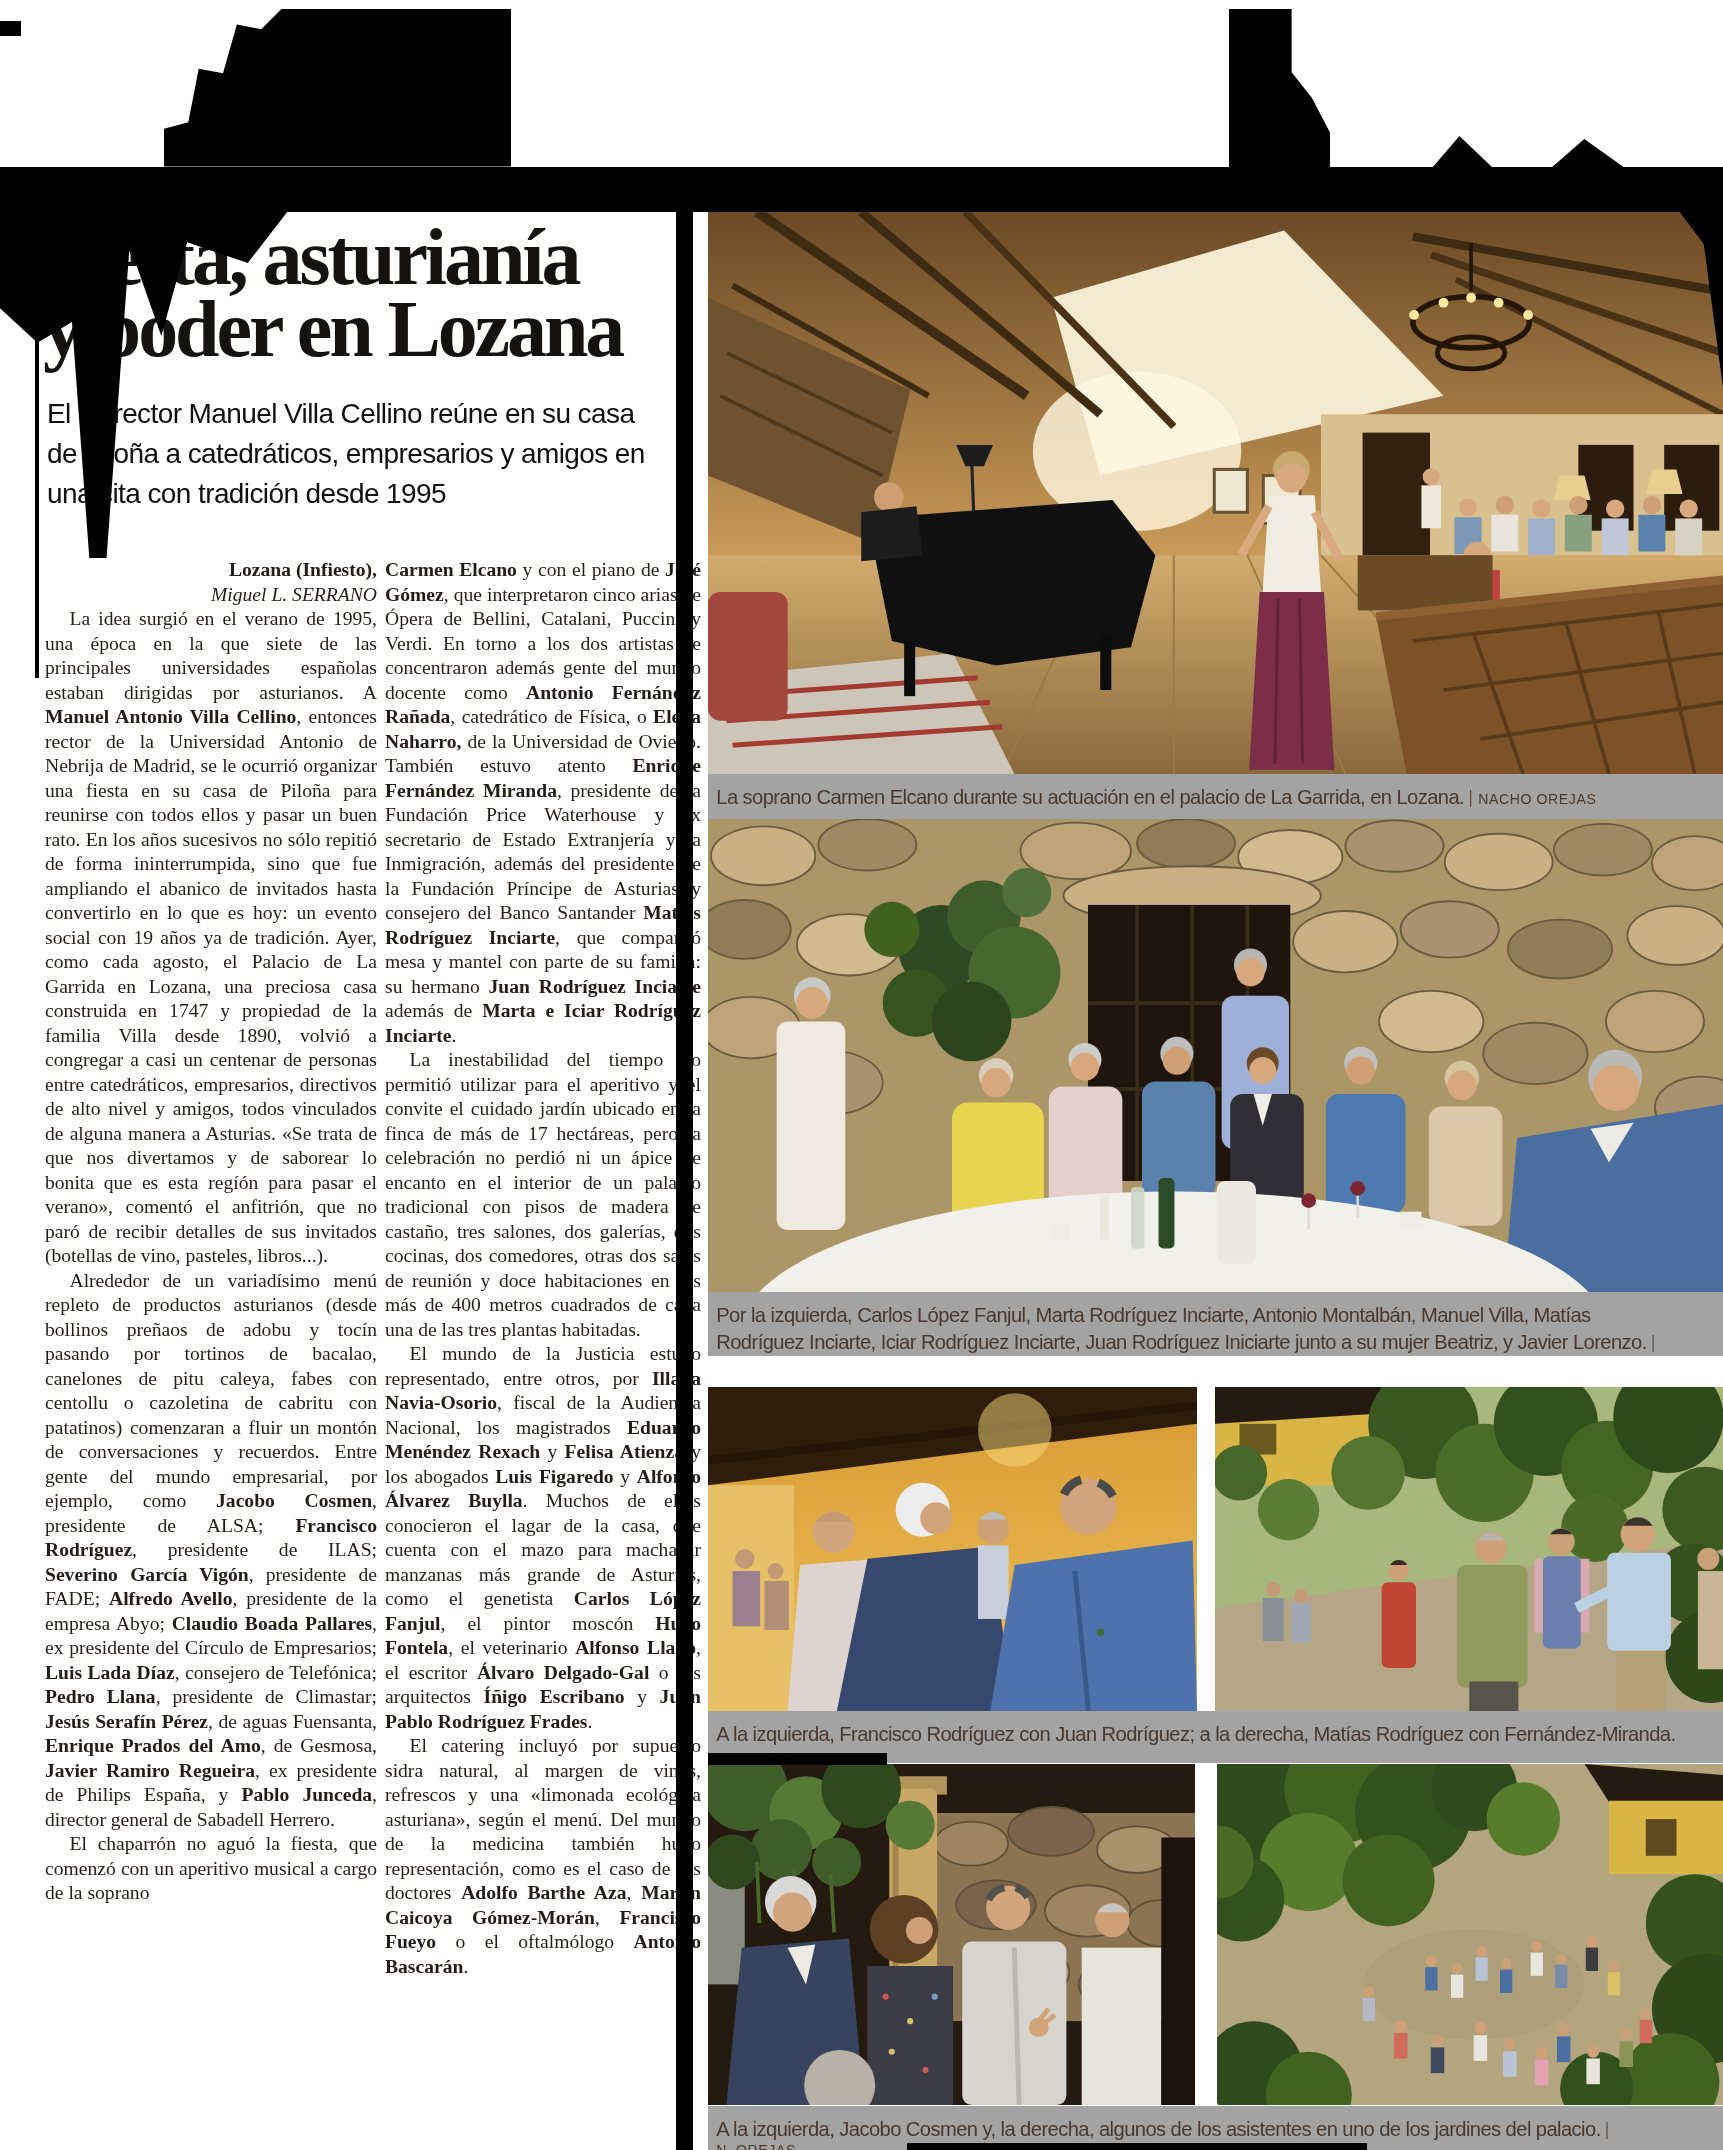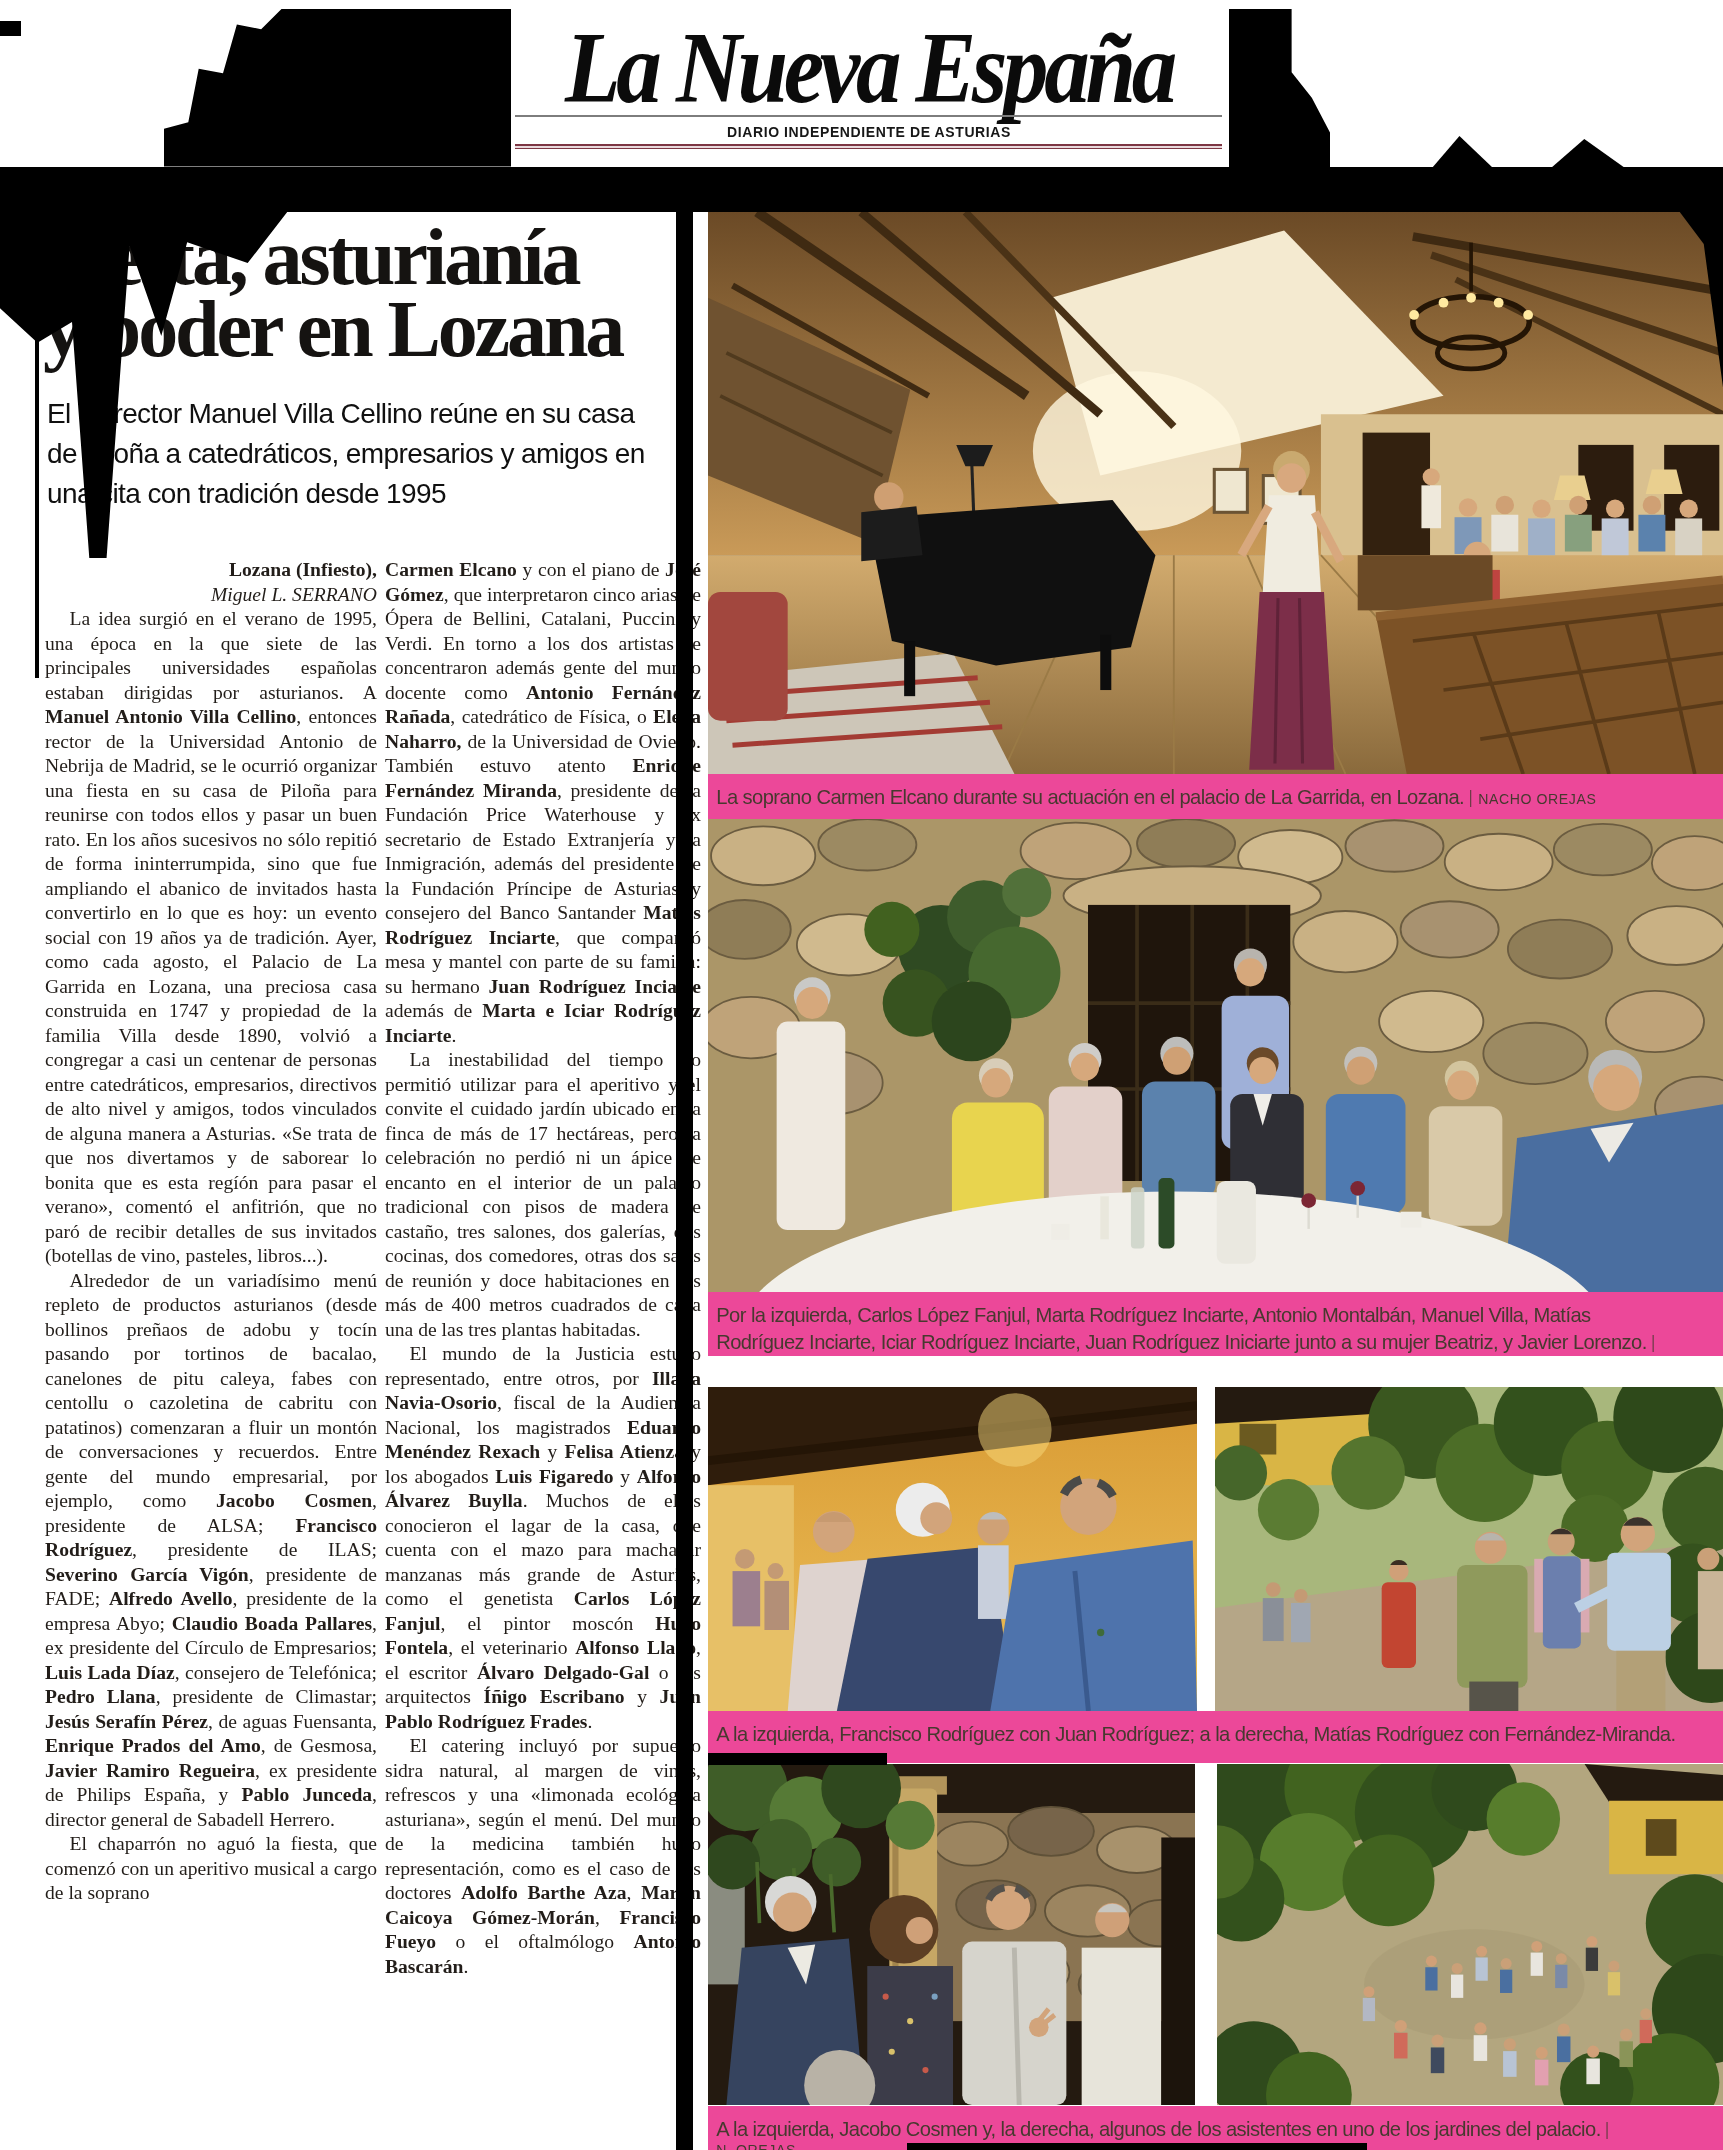--- a/index.html
+++ b/index.html
@@ -27,21 +27,21 @@
   #col2{left:385px;width:316px;height:1597px;}
   .dateline{text-align:right;font-weight:bold;}
   .byline{text-align:right;font-style:italic;}
   .para{margin:0;text-align:justify;}
   .para.ind{text-indent:24.5px;}
   .bold{font-weight:bold;}
   
   .photo{position:absolute;overflow:hidden;z-index:2;background:#888;}
   .photo svg{display:block;width:100%;height:100%;}
   
-  .capbar{position:absolute;left:708px;width:1015px;background:#ec4899;color:#47392f;
+  .capbar{position:absolute;left:708px;width:1015px;background:#a3a3a3;color:#47392f;
       font-family:"Liberation Sans",sans-serif;z-index:3;overflow:hidden;}
   .cap-inner{padding:8.6px 6.1px 0 8.6px;transform:scaleX(.96);transform-origin:left;}
   .cap-text{font-size:21px;line-height:27px;letter-spacing:-0.6px;}
   .cap-credit{font-size:14.7px;letter-spacing:0.6px;white-space:nowrap;}
   .cred-bar{display:inline-block;width:1.2px;height:17px;background:#47392f;margin:0 7.4px 0 6.1px;vertical-align:-3.7px;}
 </style>
 </head>
 <body>
 
 <div id="page">
@@ -52,26 +52,20 @@
   <div class="artifact" style="left:0;top:211px;width:288px;height:347px;clip-path:polygon(0 0,100% 0,86% 15%,65% 9%,56% 36%,45% 10%,37% 100%,31% 100%,25% 32%,13% 38%,0 28%);"></div>
   <div class="artifact" style="left:1229px;top:8.6px;width:101px;height:159px;clip-path:polygon(0 0,62% 0,62% 40%,82% 56%,100% 78%,100% 100%,0 100%);"></div>
   <div class="artifact" style="left:1432px;top:136px;width:61px;height:32px;clip-path:polygon(45% 0,100% 100%,0 100%);"></div>
   <div class="artifact" style="left:1551px;top:139px;width:74px;height:29px;clip-path:polygon(45% 0,100% 100%,0 100%);"></div>
   <div class="artifact" style="left:1679px;top:211px;width:45px;height:184px;clip-path:polygon(0 0,100% 0,100% 100%,55% 18%);"></div>
   <div class="artifact" style="left:35px;top:213px;width:3.7px;height:465px;"></div>
   <div class="artifact" style="left:676px;top:211px;width:17px;height:1940px;"></div>
   <div class="artifact" style="left:907px;top:2143px;width:460px;height:8px;"></div>
   <div class="artifact" style="left:708px;top:1753px;width:179px;height:12.3px;"></div>
 
-  <div id="masthead-box">
-    <div id="masthead-title">La Nueva España</div>
-    <div id="masthead-rule"></div>
-    <div id="masthead-tagline">DIARIO INDEPENDIENTE DE ASTURIAS</div>
-    <div id="masthead-redline"></div>
-  </div>
 
   <div id="headline">
     <div>Fiesta, asturianía</div>
     <div>y poder en Lozana</div>
   </div>
   <div id="subheadline">El ex rector Manuel Villa Cellino reúne en su casa de Piloña a catedráticos, empresarios y amigos en una cita con tradición desde 1995</div>
 
   <div id="col1" class="col">
     <div class="dateline">Lozana (Infiesto),</div>
     <div class="byline">Miguel L. SERRANO</div>

